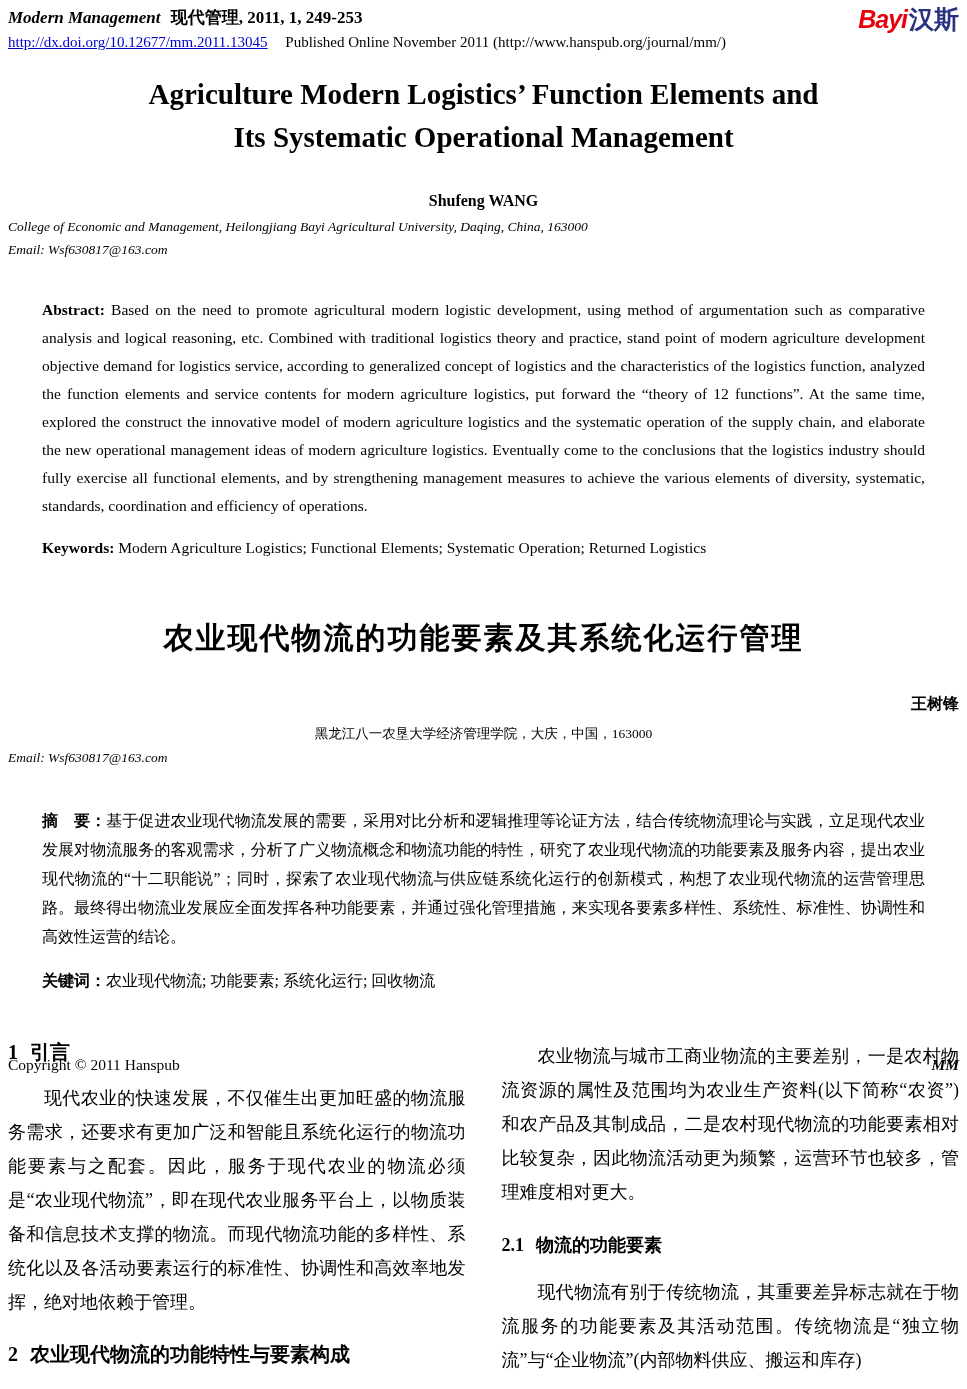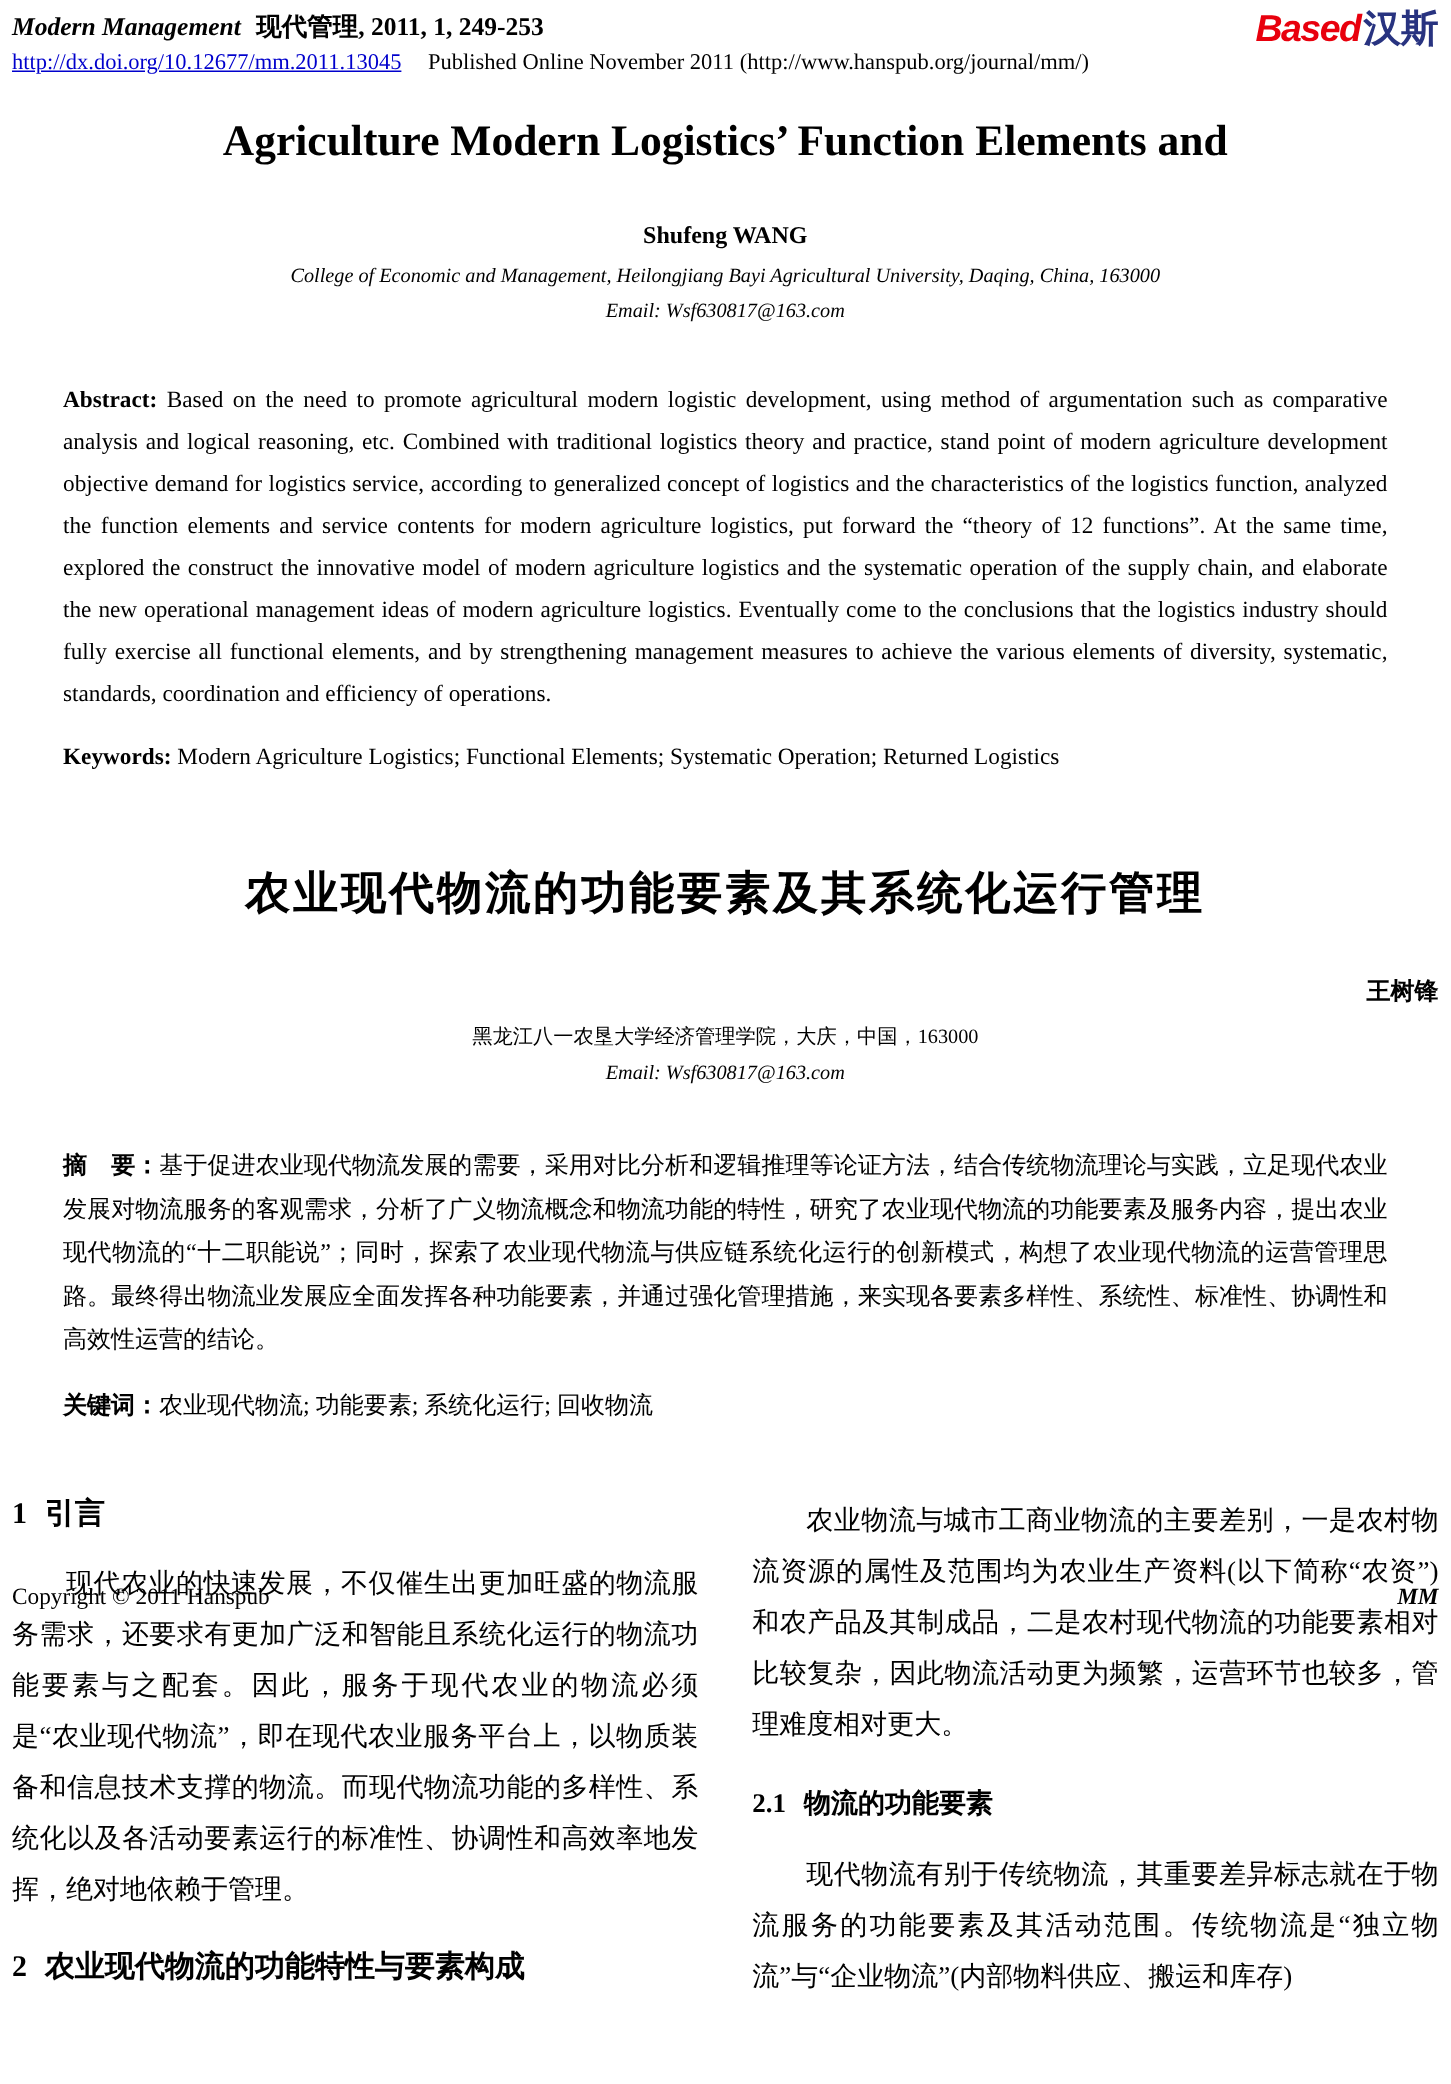--- a/index.html
+++ b/index.html
@@ -19,21 +19,21 @@
   .hdr-line2 { font-size:15px; margin-top:5px; }
   .doi { color:#0000CC; text-decoration:underline; }
   .pub { margin-left:14px; color:#000; }
   .logo { font-family:"Liberation Sans","DejaVu Sans",sans-serif; font-weight:bold; font-size:25px; white-space:nowrap; line-height:1; padding-top:1px; }
   .logo-hans { color:#E8000D; font-style:italic; letter-spacing:-1px; }
   .logo-zh { color:#283380; margin-left:2px; }
 
   
   .title { text-align:center; font-size:29px; font-weight:bold; line-height:43px; margin-top:22px; }
   .author { text-align:center; font-size:16px; font-weight:bold; margin-top:33px; }
-  .affil { text-align:center; font-size:13.5px; font-style:italic; margin-top:9px; }
+  .affil { font-size:13.5px; font-style:italic; margin-top:9px; }
   .email { margin-top:7px;font-style:italic; }
 
   .abstract { margin:38px 34px 0; font-size:15.5px; line-height:28px; text-align:justify; }
   .keywords { margin:14px 34px 0; font-size:15.5px; line-height:28px; }
   .lbl { font-weight:bold; }
 
   
   .title-zh { text-align:center; font-size:30px; font-weight:bold; letter-spacing:2px; margin-top:56px;
               font-family:Liberation Serif, serif; }
   .author-zh { text-align:right; font-size:16px; font-weight:bold; margin-top:35px;
@@ -68,26 +68,27 @@
       <div class="hdr-line1">
         <span class="jname">Modern Management</span>
         <span class="jinfo">现代管理, 2011, 1,  249-253</span>
       </div>
       <div class="hdr-line2">
         <a class="doi" href="#">http://dx.doi.org/10.12677/mm.2011.13045</a>
         <span class="pub">Published Online November 2011 (http://www.hanspub.org/journal/mm/)</span>
       </div>
     </div>
     <div class="logo">
-      <span class="logo-hans">Based</span><span class="logo-zh">汉斯</span>
+      <span class="logo-hans">Bayi</span><span class="logo-zh">汉斯</span>
     </div>
   </header>
 
   <h1 class="title">
     <span>Agriculture Modern Logistics’ Function Elements and</span><br>
+    <span>Its Systematic Operational Management</span>
   </h1>
 
   <div class="author">Shufeng WANG</div>
   <div class="affil">College of Economic and Management, Heilongjiang Bayi Agricultural University, Daqing, China, 163000</div>
   <div class="affil email">Email: Wsf630817@163.com</div>
 
   <p class="abstract">
     <span class="lbl">Abstract:</span>
     <span>Based on the need to promote agricultural modern logistic development, using method of argumentation such as comparative analysis and logical reasoning, etc. Combined with traditional logistics theory and practice, stand point of modern agriculture development objective demand for logistics service, according to generalized concept of logistics and the characteristics of the logistics function, analyzed the function elements and service contents for modern agriculture logistics, put forward the “theory of 12 functions”. At the same time, explored the construct the innovative model of modern agriculture logistics and the systematic operation of the supply chain, and elaborate the new operational management ideas of modern agriculture logistics. Eventually come to the conclusions that the logistics industry should fully exercise all functional elements, and by strengthening management measures to achieve the various elements of diversity, systematic, standards, coordination and efficiency of operations.</span>
   </p>

